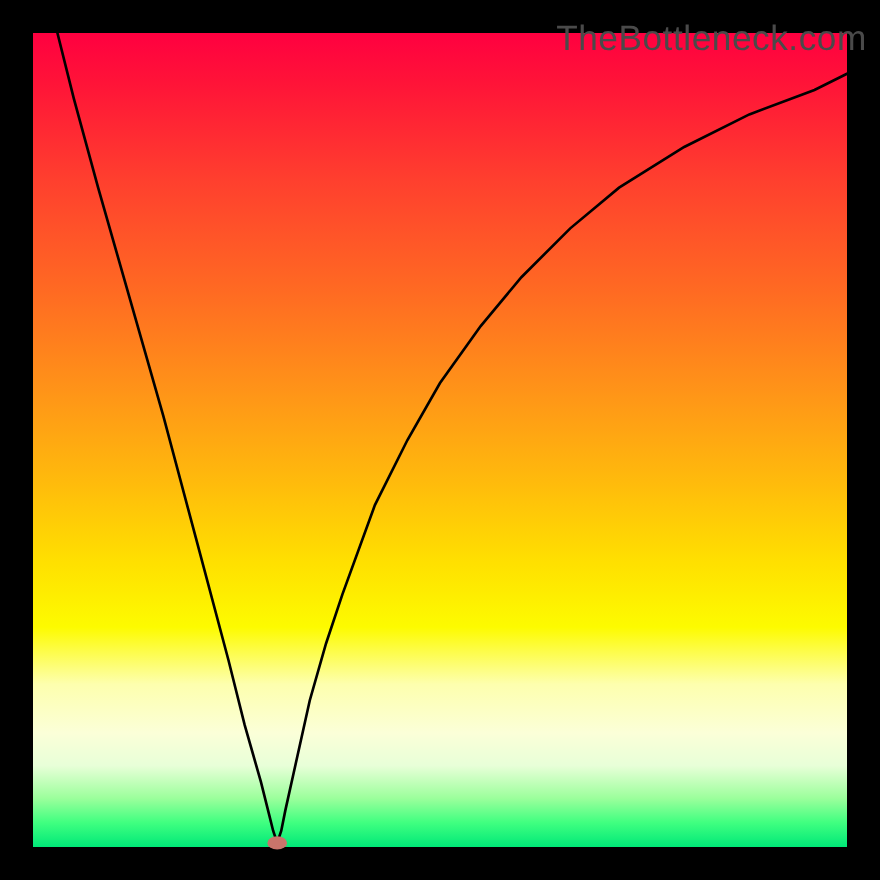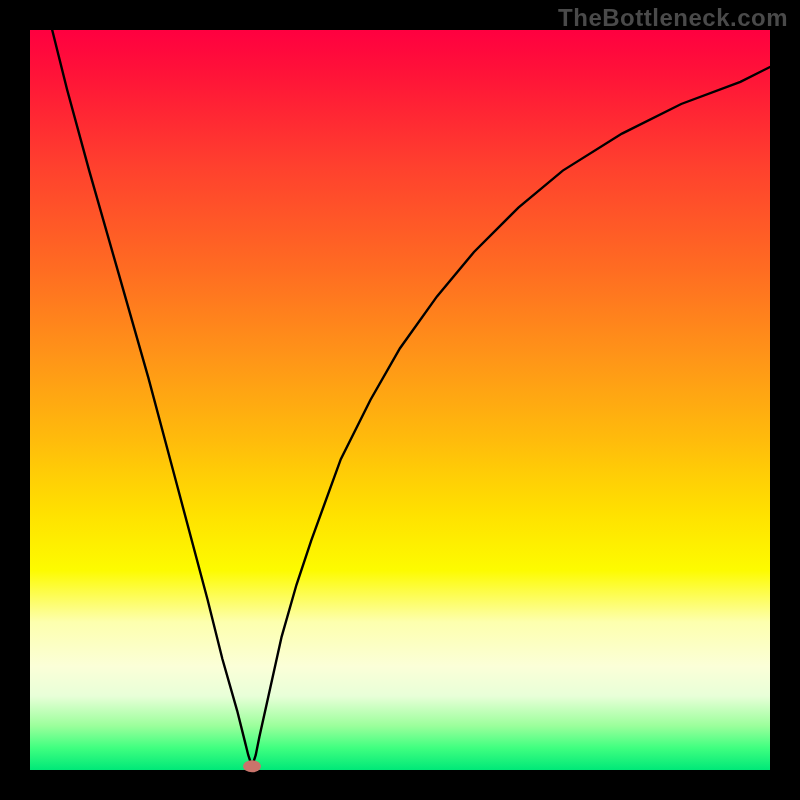--- a/index.html
+++ b/index.html
@@ -12,25 +12,25 @@
     overflow: hidden;
   }
   .outer {
     position: relative;
     width: 800px;
     height: 800px;
     background: #000;
   }
   .watermark {
     position: absolute;
-    top: 4px;
+    top: 16px;
     right: 12px;
     color: #4a4a4a;
-    font-size: 24px;
-    font-weight: 700;
+    font-size: 32px;
+    font-weight: 400;
     letter-spacing: 0.5px;
     z-index: 5;
   }
   .plot {
     position: absolute;
     left: 30px;
     top: 30px;
     width: 740px;
     height: 740px;
     

